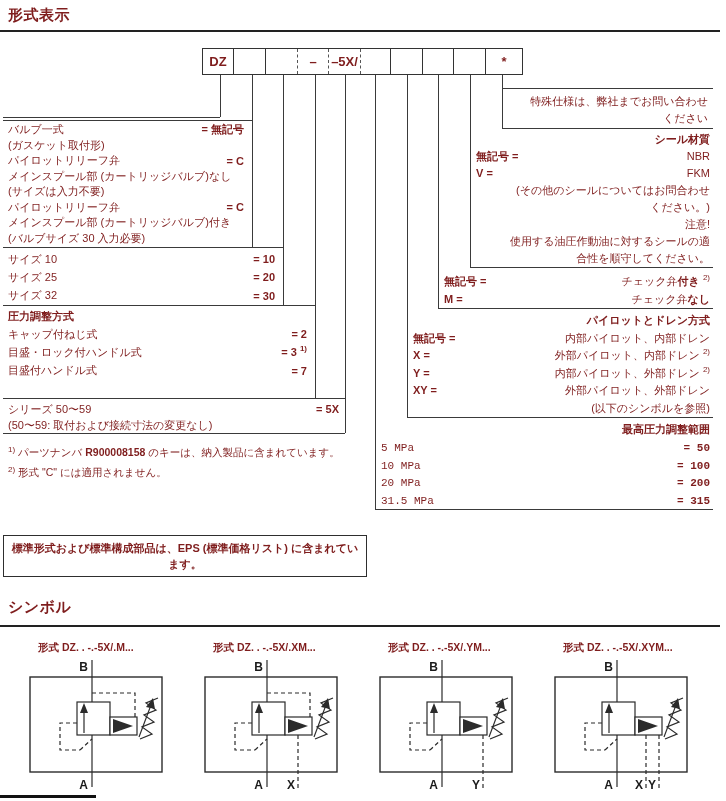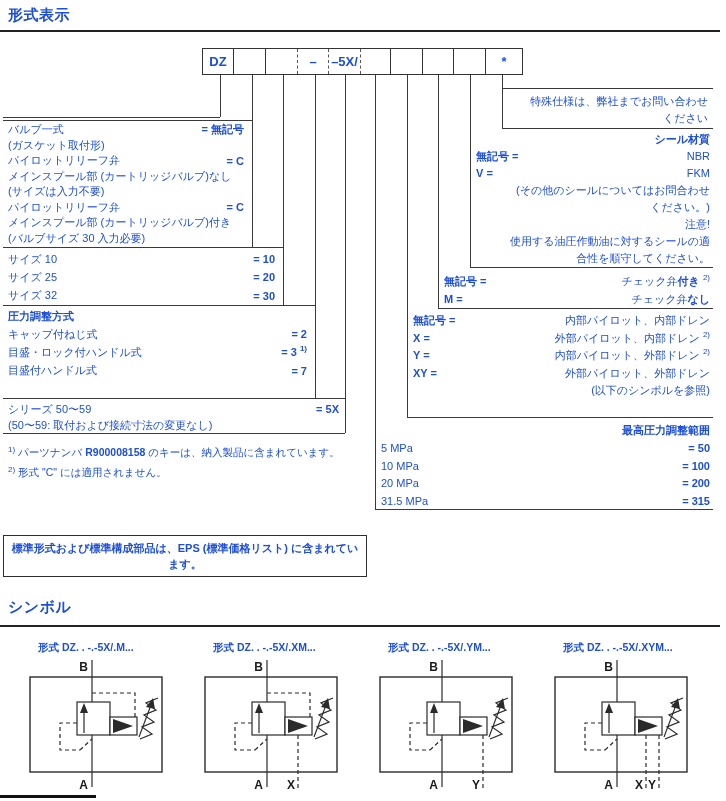--- a/index.html
+++ b/index.html
@@ -1,17 +1,17 @@
 <!DOCTYPE html>
 <html><head>
 <meta charset="utf-8">
 <style>
   html,body{margin:0;padding:0;background:#fff;}
   #page{position:relative;width:726px;height:801px;background:#fff;overflow:hidden;
-        font-family:"Liberation Sans","DejaVu Sans",sans-serif;color:#1d4ed8;}
+        font-family:"Liberation Sans","DejaVu Sans",sans-serif;color:#7f1d1d;}
   .sec-title{position:absolute;font-size:15px;font-weight:bold;letter-spacing:.5px;}
   .rule{position:absolute;background:#222;}
   .vl{position:absolute;width:1px;background:#3a3a3a;}
   .hl{position:absolute;height:1px;background:#3a3a3a;}
   
   #code-row{position:absolute;left:202px;top:48px;width:321px;height:27px;
             border:1.5px solid #333;box-sizing:border-box;display:flex;}
   .cell{display:flex;align-items:center;justify-content:center;
         font-size:13px;font-weight:bold;box-sizing:border-box;}
   .cell.bs{border-right:1.2px solid #333;}
@@ -185,40 +185,41 @@
         <b>無記号 =</b>
         <span><span>チェック弁</span><b>付き</b> <sup>2)</sup></span>
       </div>
     <div class="row">
         <b>M =</b>
         <span><span>チェック弁</span><b>なし</b><sup></sup></span>
       </div>
   </div>
 
   <div class="grp" style="left:413px;top:312px;width:297px;line-height:17.6px;">
+    <div class="rt hdr">パイロットとドレン方式</div>
     <div class="row">
         <b>無記号 =</b>
         <span><span>内部パイロット、内部ドレン</span><sup></sup></span>
       </div>
     <div class="row">
         <b>X =</b>
         <span><span>外部パイロット、内部ドレン</span> <sup>2)</sup></span>
       </div>
     <div class="row">
         <b>Y =</b>
         <span><span>内部パイロット、外部ドレン</span> <sup>2)</sup></span>
       </div>
     <div class="row">
         <b>XY =</b>
         <span><span>外部パイロット、外部ドレン</span><sup></sup></span>
       </div>
     <div class="rt">(以下のシンボルを参照)</div>
   </div>
 
-  <div class="grp" style="left:381px;top:422px;width:329px;line-height:17.8px;">
+  <div class="grp" style="left:381px;top:422px;width:329px;line-height:17.8px;font-family:Liberation Mono, monospace;">
     <div class="rt hdr">最高圧力調整範囲</div>
     <div class="row">
         <span>5 MPa</span>
         <b>= 50</b>
       </div>
     <div class="row">
         <span>10 MPa</span>
         <b>= 100</b>
       </div>
     <div class="row">

